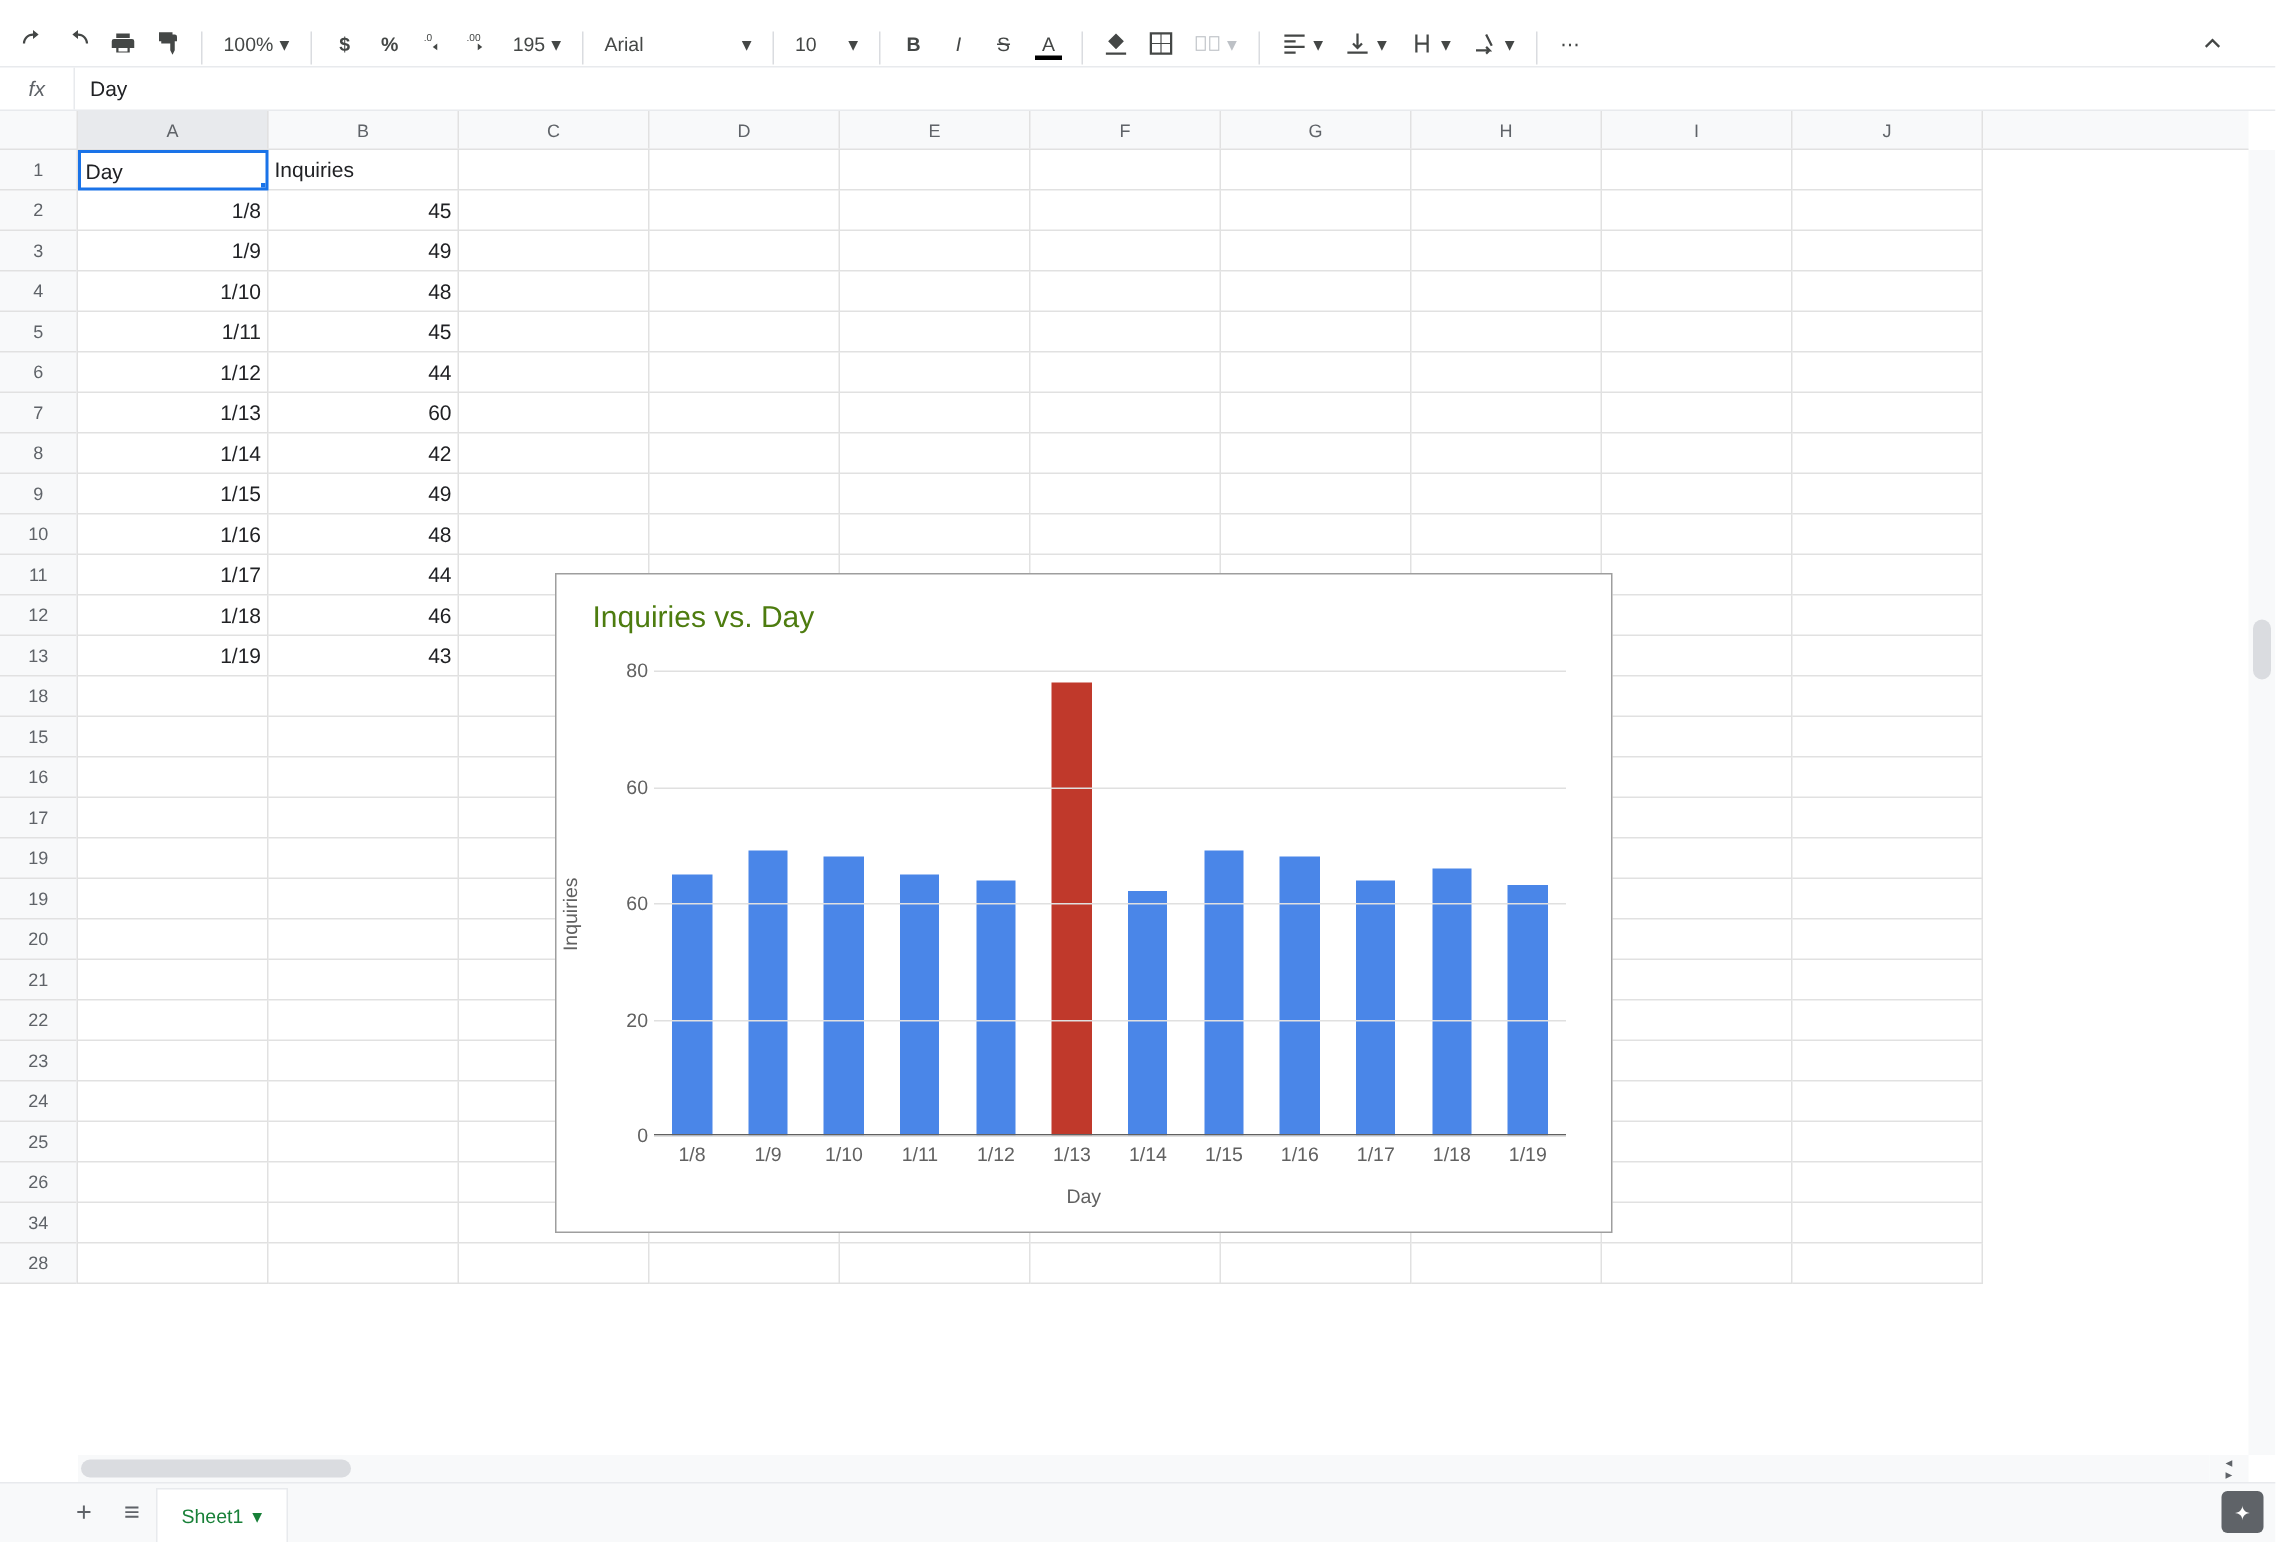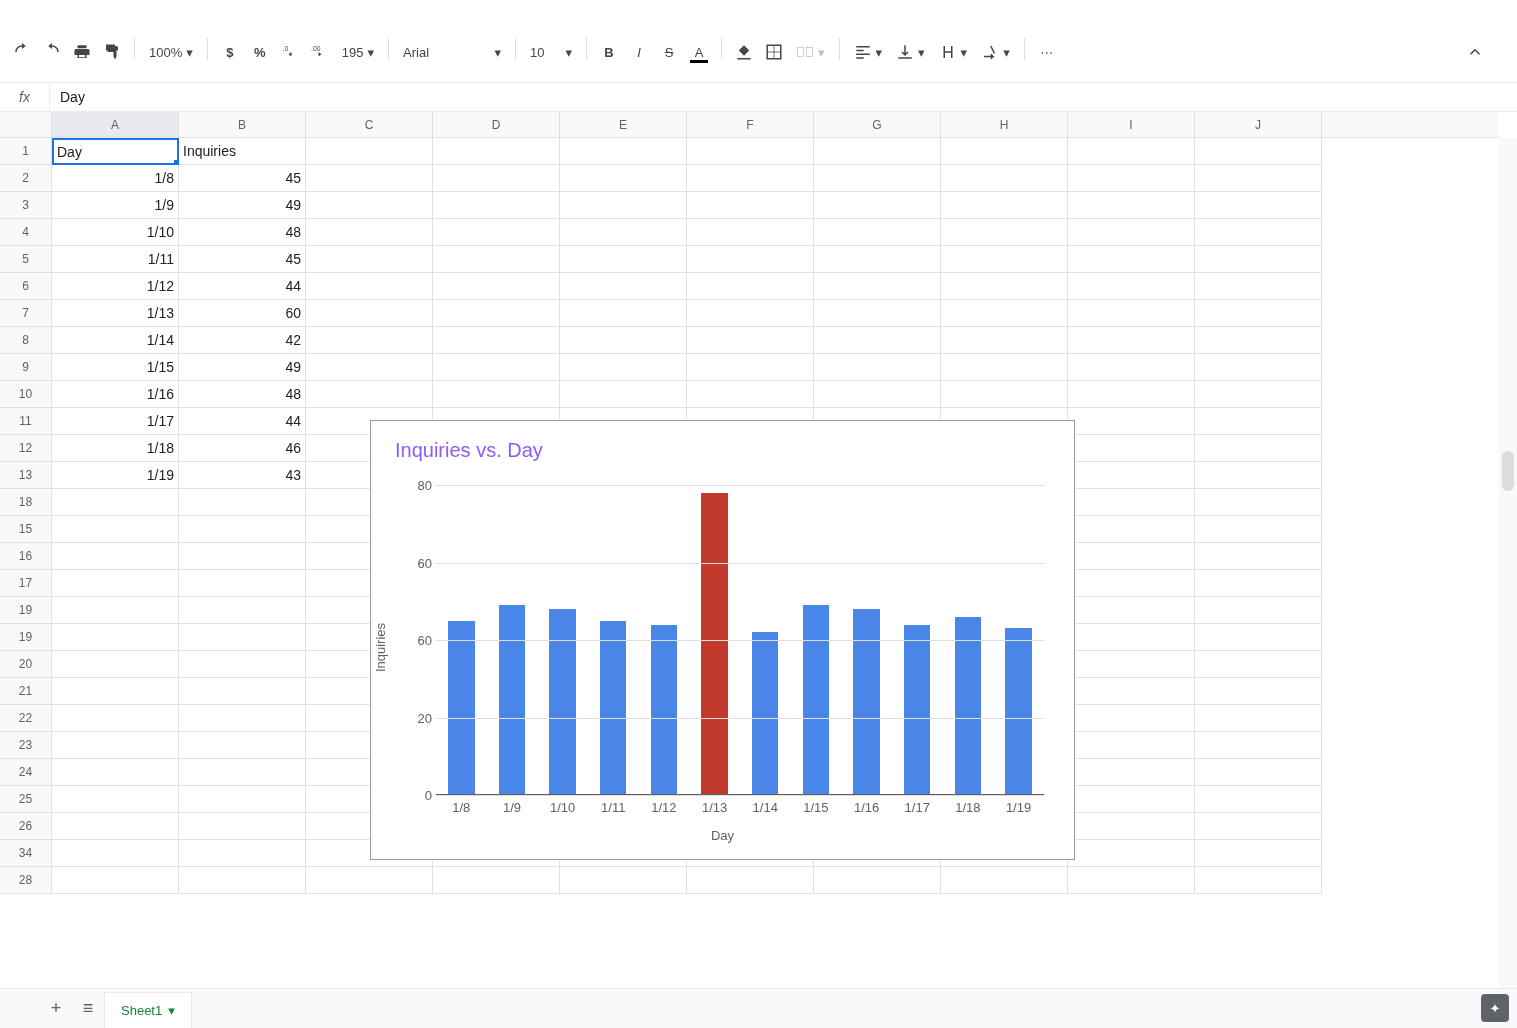--- a/index.html
+++ b/index.html
@@ -1,19 +1,19 @@
 <!DOCTYPE html>
 <html><head>
 <meta charset="utf-8">
 <style>
 * { box-sizing: border-box; margin: 0; padding: 0; }
 body { font-family: Arial, sans-serif; font-size: 13px; color: #202124; background: #fff; overflow: hidden; height: 1028px; width: 1517px; position: relative; }
 
 
-.toolbar { display: flex; align-items: flex-start; height: 44px; padding: 0 8px; border-bottom: 1px solid transparent; gap: 2px; margin-top: 38px; }
+.toolbar { display: flex; align-items: flex-end; height: 44px; padding: 0 8px; border-bottom: 1px solid transparent; gap: 2px; }
 .toolbar .btn { width: 28px; height: 28px; display: inline-flex; align-items: center; justify-content: center; border-radius: 4px; cursor: pointer; color: #444746; }
 .toolbar .sep { width: 1px; height: 22px; background: #dadce0; margin: 0 6px; }
 .toolbar .textctl { display: inline-flex; align-items: center; height: 28px; padding: 0 6px; cursor: pointer; color: #444746; }
 .toolbar .disabled { color: #bdc1c6; }
 .toolbar .caret { margin-left: 4px; }
 .text-color-btn { position: relative; }
 .underline-bar { position: absolute; bottom: 3px; left: 5px; right: 5px; height: 3px; background: #000; }
 .collapse-arrow { margin-left: auto; margin-right: 20px; }
 
 
@@ -31,21 +31,21 @@
 .row-h { height: 27px; text-align: center; font-size: 12px; color: #5f6368; border-bottom: 1px solid #e1e1e1; display: flex; align-items: center; justify-content: center; cursor: pointer; }
 .cells { position: absolute; top: 26px; left: 52px; right: 18px; bottom: 18px; }
 .row { display: flex; height: 27px; }
 .cell { width: 127px; height: 27px; border-right: 1px solid #e1e1e1; border-bottom: 1px solid #e1e1e1; padding: 0 4px; font-size: 14px; display: flex; align-items: center; overflow: hidden; white-space: nowrap; }
 .cell.right { justify-content: flex-end; }
 .cell.selected { border: 2px solid #1a73e8; padding: 0 3px; position: relative; }
 .cell.selected::after { content: ''; position: absolute; right: -3px; bottom: -3px; width: 6px; height: 6px; background: #1a73e8; }
 
 
 .chart { position: absolute; top: 308px; left: 370px; width: 705px; height: 440px; background: #fff; border: 1px solid #9e9e9e; z-index: 5; }
-.chart-title { font-size: 20px; color: #8b5cf6; padding: 18px 0 10px 24px; }
+.chart-title { font-size: 20px; color: #4d7c0f; padding: 18px 0 10px 24px; }
 .plot-area { position: absolute; top: 64px; left: 65px; right: 30px; bottom: 64px; }
 .y-axis { position: absolute; left: -36px; top: 0; bottom: 0; width: 32px; }
 .y-tick { position: absolute; right: 0; font-size: 13px; color: #616161; transform: translateY(-50%); text-align: right; width: 32px; }
 .y-label { position: absolute; left: -56px; top: 50%; transform: rotate(-90deg) translateX(-50%); transform-origin: left center; font-size: 13px; color: #616161; }
 .x-label { position: absolute; bottom: 16px; left: 50%; transform: translateX(-50%); font-size: 13px; color: #616161; }
 .grid-line { position: absolute; left: 0; right: 0; height: 1px; background: #e0e0e0; }
 .baseline { position: absolute; left: 0; right: 0; bottom: 0; height: 1px; background: #616161; }
 .bars { position: absolute; inset: 0; display: flex; justify-content: space-around; align-items: flex-end; }
 .bar-wrap { width: 7%; display: flex; flex-direction: column; align-items: center; height: 100%; justify-content: flex-end; position: relative; }
 .bar { width: 62%; background: #4a86e8; }

